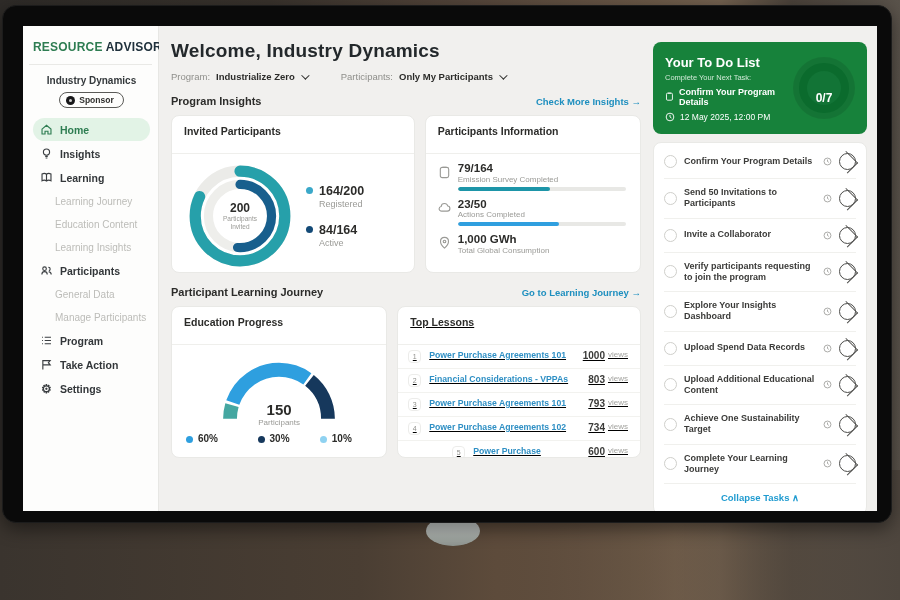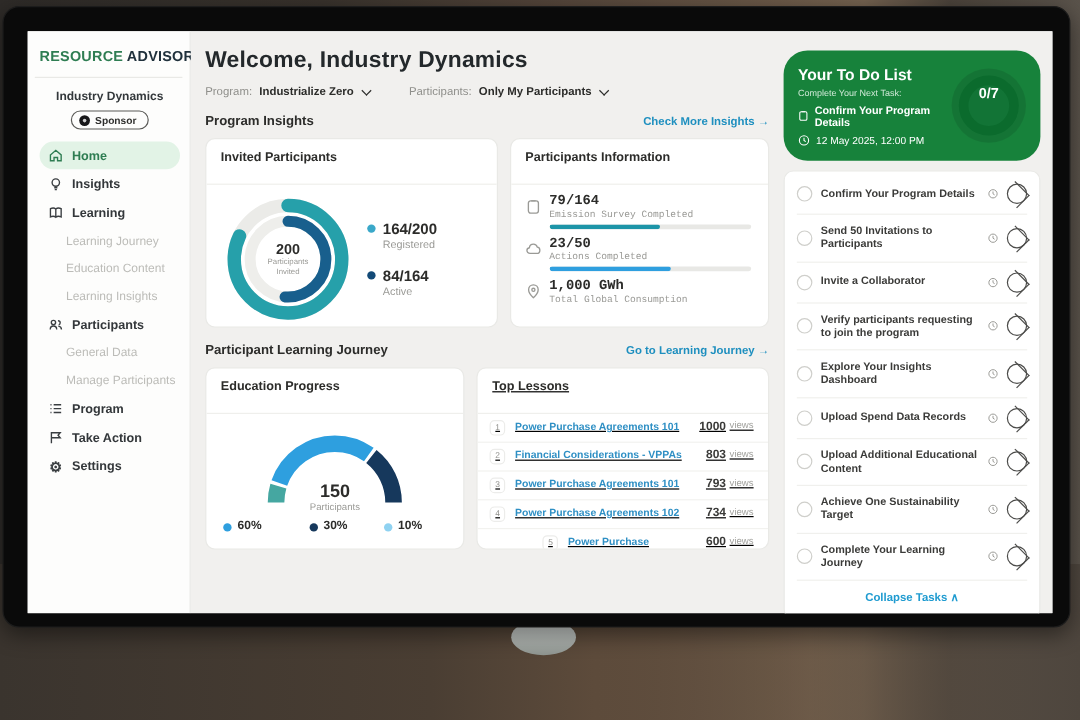--- a/index.html
+++ b/index.html
@@ -58,21 +58,21 @@
   .donut-center .v { font-size:12px; font-weight:bold; color:#2c2c2a; }
   .donut-center .l { font-size:6.5px; color:#9a9a96; width:46px; line-height:1.3; }
   .legend-v { display:flex; flex-direction:column; gap:14px; }
   .leg-item { display:flex; gap:6px; }
   .dot { width:7px; height:7px; border-radius:50%; margin-top:3px; flex-shrink:0; }
   .leg-item .v { font-size:12.5px; font-weight:bold; color:#2c2c2a; }
   .leg-item .l { font-size:9px; color:#9a9a96; margin-top:1px; }
 
   
   .card-pinfo { width:220px; height:158px; }
-  .pi-body { padding:8px 14px 0 12px;font-family:Liberation Mono, monospace; }
+  .pi-body { padding:8px 14px 0 12px; }
   .pi-row { display:flex; gap:7px; margin-bottom:7px; }
   .pi-ico { width:13px; padding-top:3px; flex-shrink:0; }
   .pi-main { flex:1; }
   .pi-v { font-size:11.5px; font-weight:bold; color:#2c2c2a; line-height:1.1; }
   .pi-l { font-size:8px; color:#9a9a96; margin-bottom:3px; }
   .bar { height:4px; border-radius:2px; background:#e8e8e5; overflow:hidden; }
   .bar-fill { height:100%; border-radius:2px; }
 
   
   .card-edu { width:220px; height:152px; }
@@ -90,28 +90,28 @@
   .lesson-row { display:flex; align-items:flex-start; padding:5px 12px 5px 10px; border-bottom:1px solid #f2f2ef; }
   .lesson-row:last-child { border-bottom:none;margin-left:44px; }
   .rank { width:13px; height:13px; border:1px solid #ececea; border-radius:4px; font-size:7px; color:#8f8f8b;
           display:flex; align-items:center; justify-content:center; margin-right:8px; flex-shrink:0; }
   .lesson-link { flex:1; font-size:8.7px; font-weight:bold; color:#2e8fc4; cursor:pointer; }
   .views-n { font-size:10px; font-weight:bold; color:#3a3a38; }
   .views-w { font-size:8px; color:#a2a29e; margin-left:3px; }
 
   
   .right { width:228px; padding:16px 12px 0 2px; }
-  .todo-green { background:#17823b; border-radius:20px; padding:11px 12px; display:flex; justify-content:space-between; align-items:center; height:92px; }
+  .todo-green { background:#17823b; border-radius:8px; padding:11px 12px; display:flex; justify-content:space-between; align-items:center; height:92px; }
   .tg-title { font-size:13px; font-weight:bold; color:#fff; }
   .tg-sub { font-size:7.5px; color:#cfe9d6; margin-top:3px; }
   .tg-row { display:flex; align-items:center; gap:5px; margin-top:5px; font-size:9px; font-weight:bold; color:#fff; }
   .tg-row.time { font-weight:normal; font-size:8.5px; }
   .ring-outer { width:62px; height:62px; border-radius:50%; background:rgba(0,0,0,.10); display:flex; align-items:center; justify-content:center; flex-shrink:0; }
   .ring { width:50px; height:50px; border-radius:50%; border:8px solid #0b6b2d; background:#127436;
-          display:flex; align-items:flex-start; justify-content:center; font-size:12px; font-weight:bold; color:#fff; }
+          display:flex; align-items:flex-end; justify-content:center; font-size:12px; font-weight:bold; color:#fff; }
   .todo-card { background:#fff; border:1px solid #e9e9e6; border-radius:8px; margin-top:8px; padding:2px 10px; }
   .task { display:flex; align-items:center; gap:7px; padding:8px 0; border-bottom:1px solid #f0f0ed; cursor:pointer; }
   .task:last-of-type { border-bottom:none; }
   .cb { width:13px; height:13px; border:1.5px solid #cfcfcb; border-radius:50%; flex-shrink:0; }
   .task-label { flex:1; font-size:9px; font-weight:bold; color:#3b3b39; line-height:1.25; }
   .mini-clock { flex-shrink:0; display:flex; }
   .circle-btn { width:17px; height:17px; border:1.4px solid #4c4c4a; border-radius:50%; display:flex; align-items:center; justify-content:center; flex-shrink:0; cursor:pointer; }
   .chev.right { width:5px; height:5px; border-color:#4c4c4a; transform:rotate(-45deg) translateX(-1px); }
   .collapse { text-align:center; padding:8px 0 9px; font-size:9.5px; font-weight:bold; color:#1f9bd0; cursor:pointer; }
 

